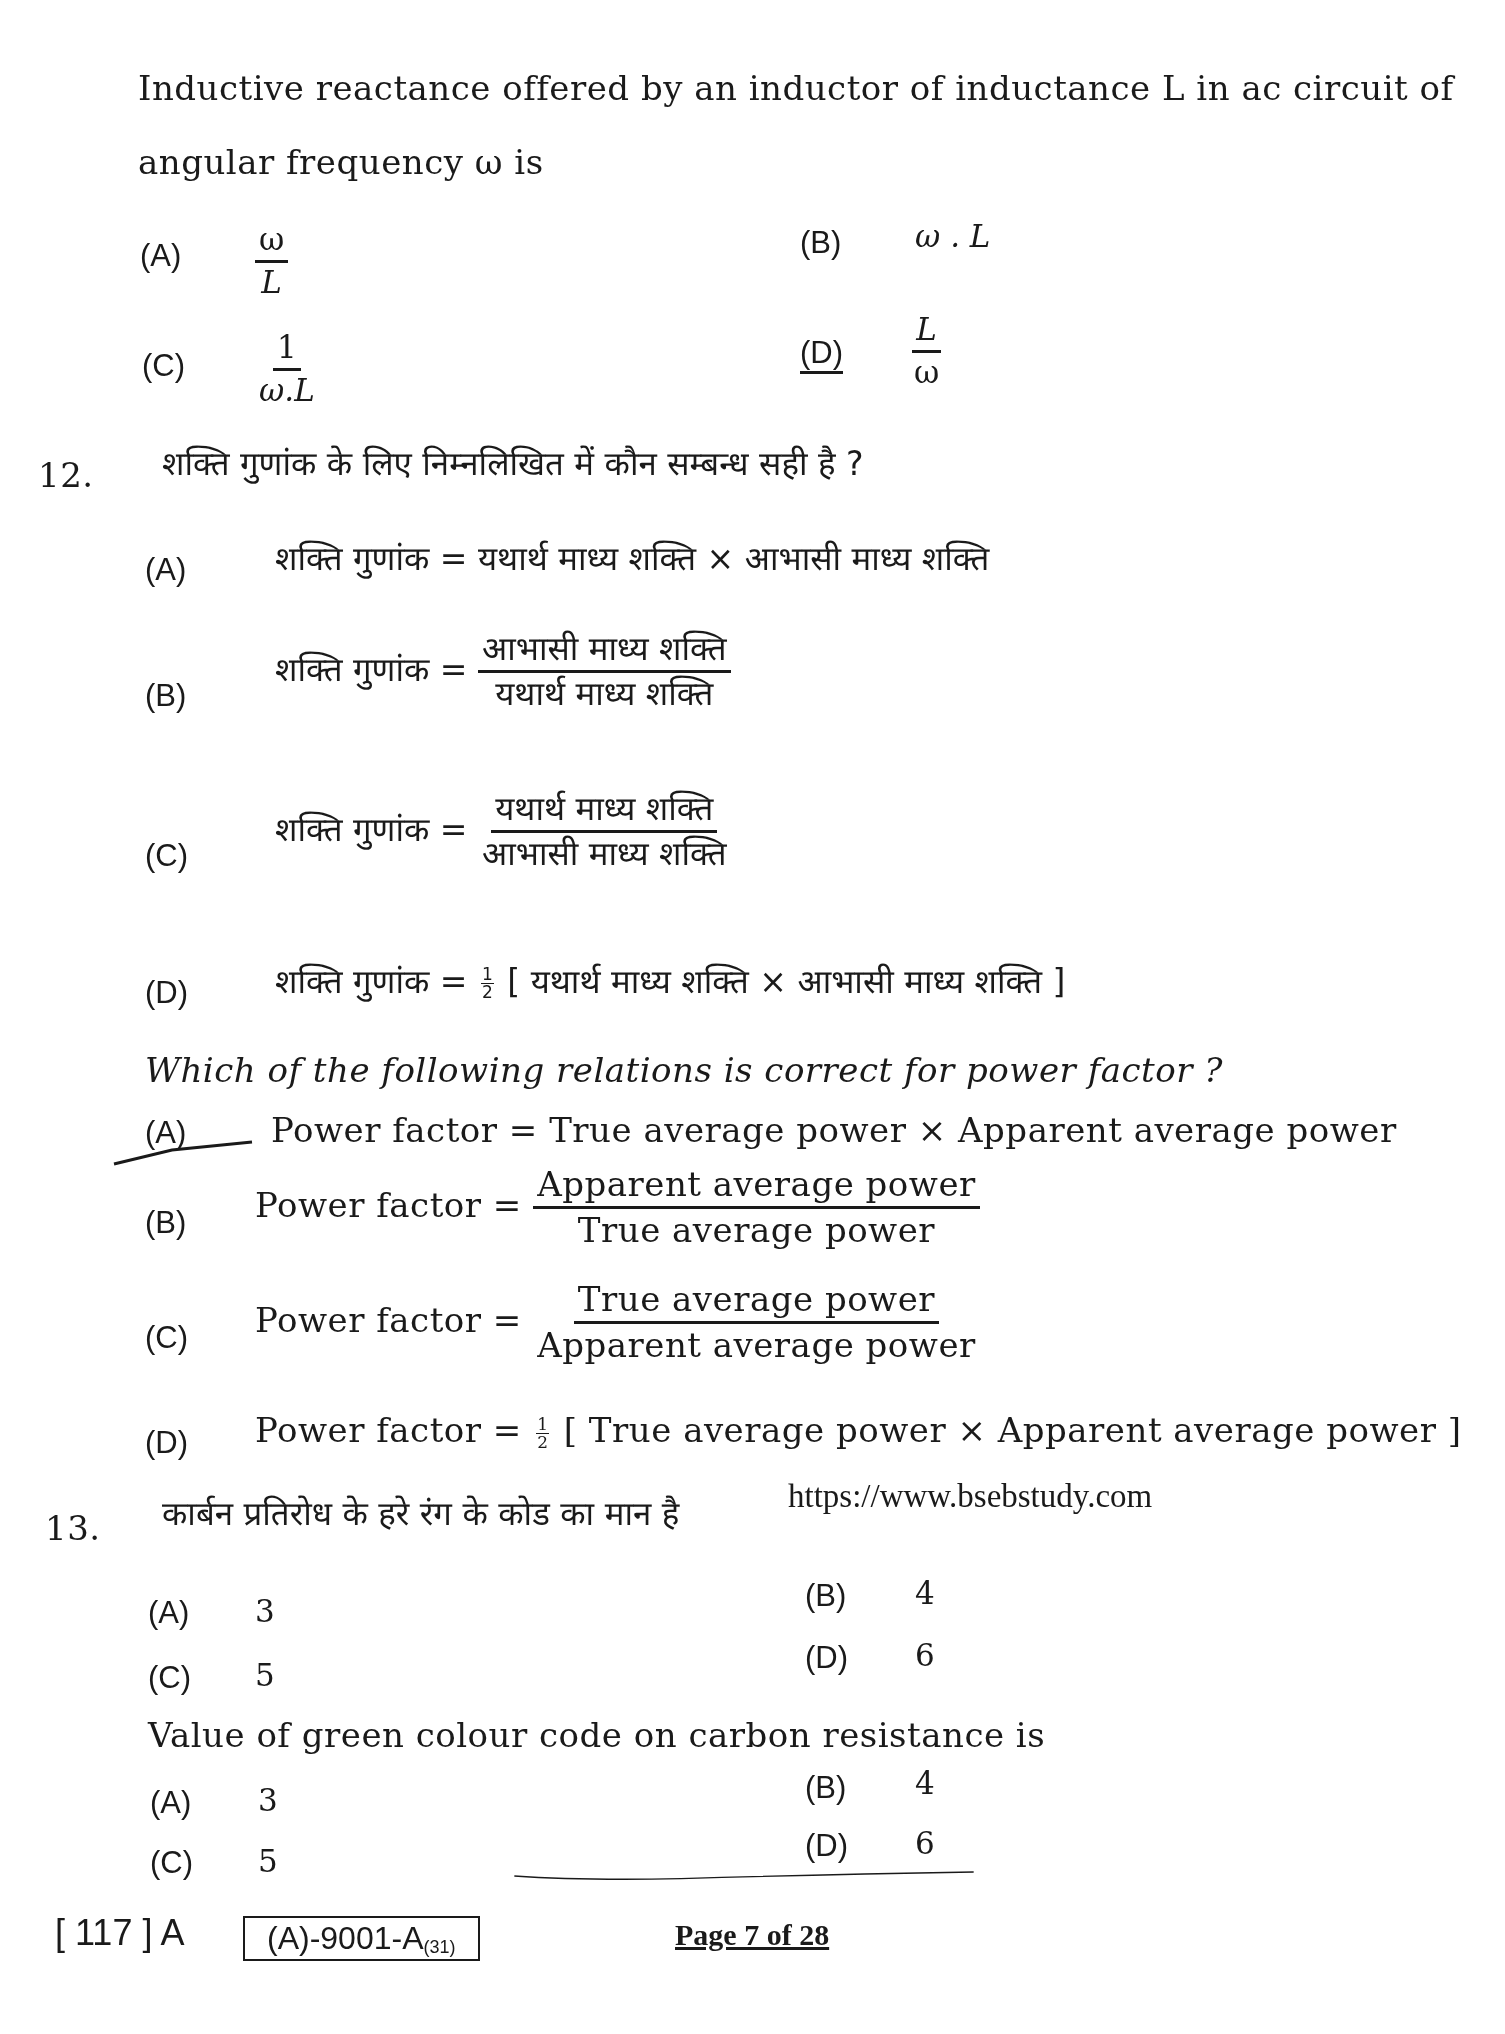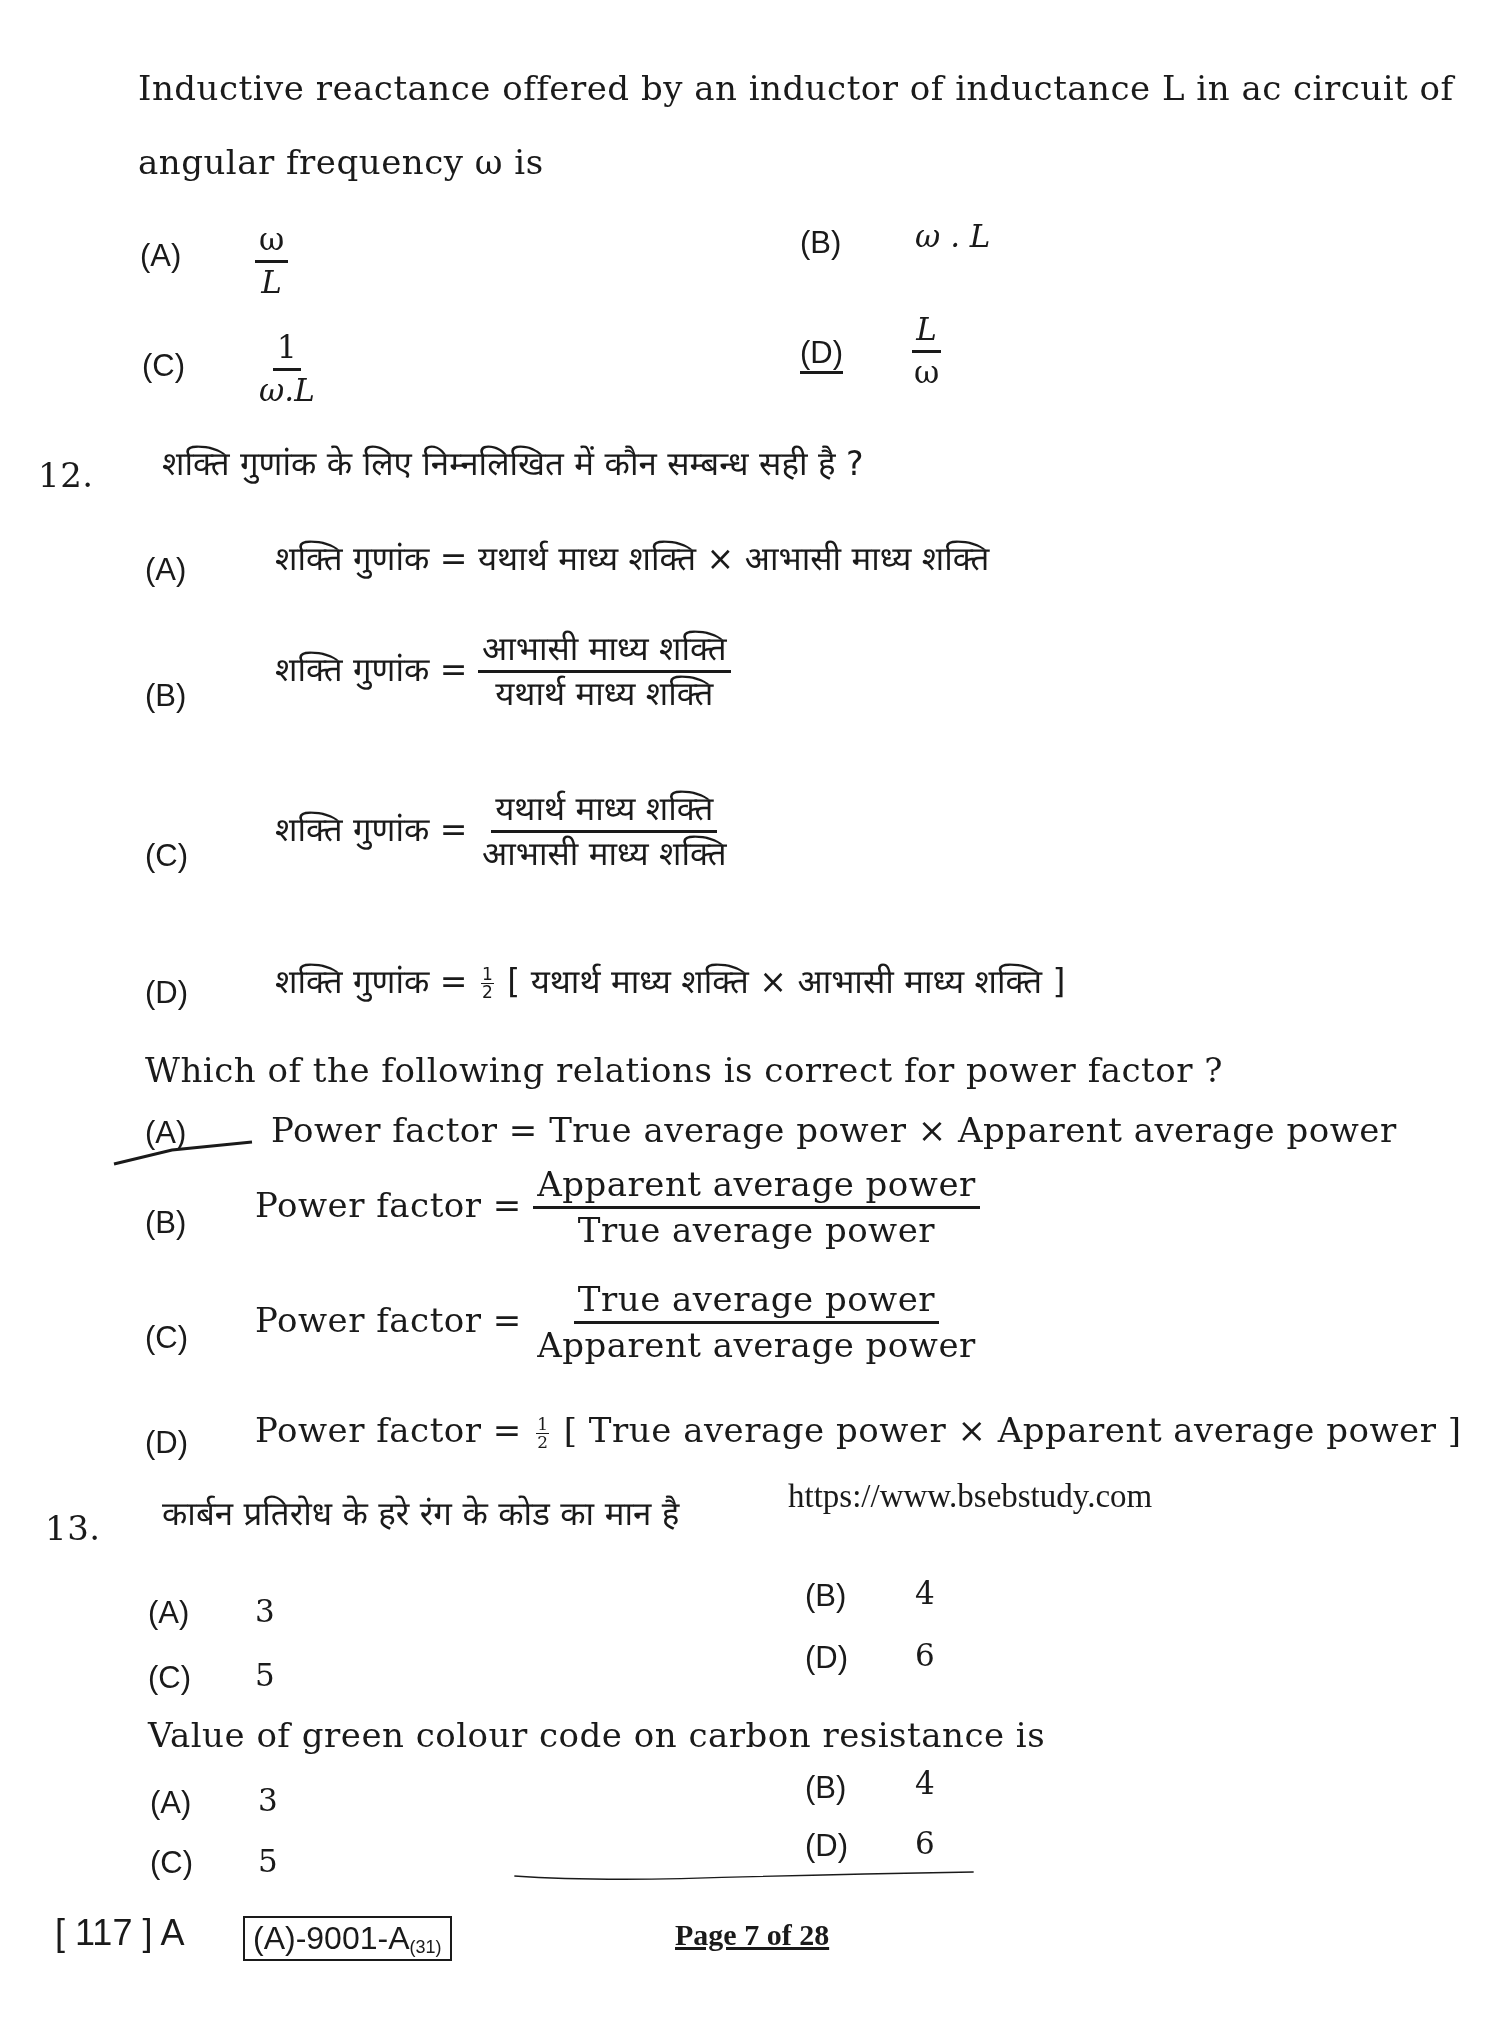--- a/index.html
+++ b/index.html
@@ -12,21 +12,21 @@
   .hi { font-family: "DejaVu Sans", "Liberation Sans", sans-serif; font-size: 33px; margin-left: 20px; }
   .opt-label { font-family: "Liberation Sans", "DejaVu Sans", sans-serif; font-size: 31px; }
   .opt-val { font-size: 31px; }
   .frac { display: inline-flex; flex-direction: column; align-items: center; vertical-align: middle; }
   .frac .num { padding: 0 4px 2px 4px; border-bottom: 3px solid #1a1a1a; line-height: 1.15; }
   .frac .den { padding: 2px 4px 0 4px; line-height: 1.15; }
   .it { font-style: italic; }
   .small-frac { display: inline-flex; flex-direction: column; align-items: center; vertical-align: middle; font-size: 17px; line-height: 1; margin: 0 3px; }
   .small-frac .num { border-bottom: 1.5px solid #1a1a1a; padding: 0 1px; }
   .footer-line { position: absolute; left: 55px; top: 1875px; width: 1378px; height: 10px; }
-  .code-box { border: 2px solid #1a1a1a; padding: 2px 8px; font-family: "Liberation Sans", "DejaVu Sans", sans-serif; font-size: 32px; }
+  .code-box { border: 2px solid #1a1a1a; padding: 2px 22px; font-family: "Liberation Sans", "DejaVu Sans", sans-serif; font-size: 32px; }
   .code-box sub { font-size: 18px; vertical-align: baseline; position: relative; top: 4px; }
   .page-num { font-family: "Liberation Serif", serif; font-size: 30px; font-weight: bold; }
   .marks { font-family: "Liberation Sans", "DejaVu Sans", sans-serif; font-size: 36px; }
   .tick { position: absolute; }
   .url { font-family: "Liberation Serif", "DejaVu Serif", serif; font-size: 33px; }
 </style>
 </head>
 <body>
 
 <div class="abs q-text" style="left:138px; top:68px;">Inductive reactance offered by an inductor of inductance L in ac circuit of</div>
@@ -89,21 +89,21 @@
 <div class="abs opt-label" style="left:145px; top:975px;">(D)</div>
 <div class="abs hi" style="left:255px; top:958px;">
   <span>शक्ति गुणांक =</span>
   <span class="small-frac">
       <span class="num">1</span>
       <span>2</span>
     </span>
   <span>[ यथार्थ माध्य शक्ति × आभासी माध्य शक्ति ]</span>
 </div>
 
-<div class="abs q-text" style="left:145px; top:1050px;">Which of the following relations is correct for power factor ?</div>
+<div class="abs q-text" style="left:145px; top:1050px;font-style:italic;">Which of the following relations is correct for power factor ?</div>
 
 <div class="abs opt-label" style="left:145px; top:1115px;">(A)</div>
 <svg class="tick" style="left:112px; top:1128px;" width="150" height="40">
   <path d="M2 36 L60 22 L140 14" stroke="#1a1a1a" stroke-width="3" fill="none"></path>
 </svg>
 <div class="abs q-text" style="left:255px; top:1110px;margin-left:16px;">
   <span>Power factor =</span>
   <span>True average power × Apparent average power</span>
 </div>
 

